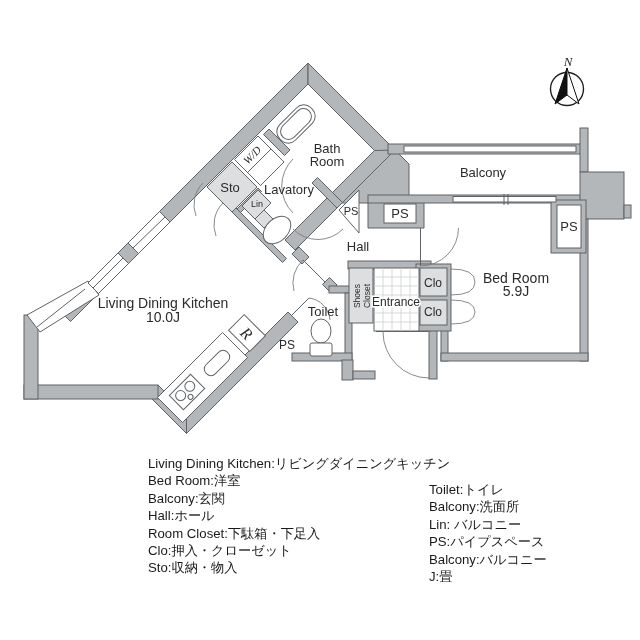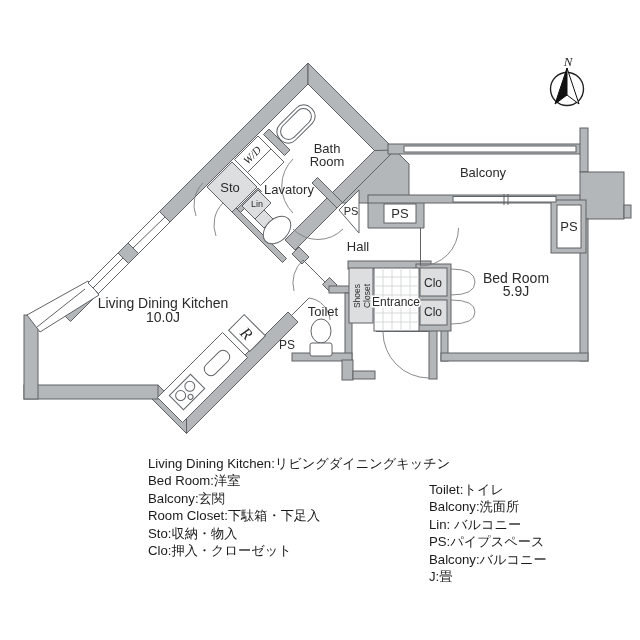--- a/index.html
+++ b/index.html
@@ -186,23 +186,24 @@
     <circle cx="567" cy="89" r="16.5" fill="none" stroke="#222" stroke-width="1.4"></circle>
     <path d="M567,68 L555,104 L567,95 Z" fill="#111" stroke="#111" stroke-width="1"></path>
     <path d="M567,68 L579,104 L567,95 Z" fill="#ffffff" stroke="#111" stroke-width="1"></path>
   </g>
 </svg>
 
 <div class="legend-col legend-left">
   <div>Living Dining Kitchen:リビングダイニングキッチン</div>
   <div>Bed Room:洋室</div>
   <div>Balcony:玄関</div>
+  <div>Hall:ホール</div>
   <div>Room Closet:下駄箱・下足入</div>
+  <div>Clo:押入・クローゼット</div>
   <div>Sto:収納・物入</div>
-  <div>Clo:押入・クローゼット</div>
 </div>
 <div class="legend-col legend-right">
   <div>Toilet:トイレ</div>
   <div>Balcony:洗面所</div>
   <div>Lin: バルコニー</div>
   <div>PS:パイプスペース</div>
   <div>Balcony:バルコニー</div>
   <div>J:畳</div>
 </div>
 </div>

